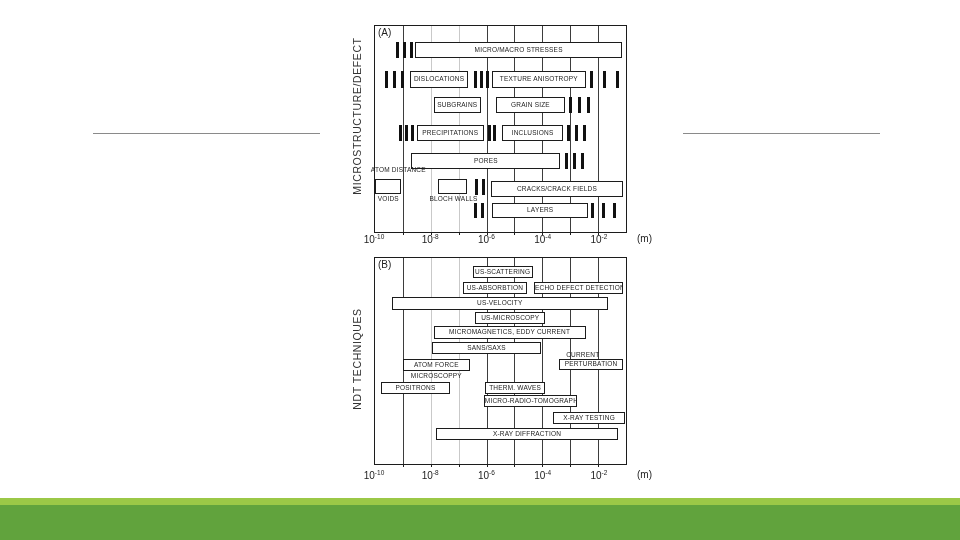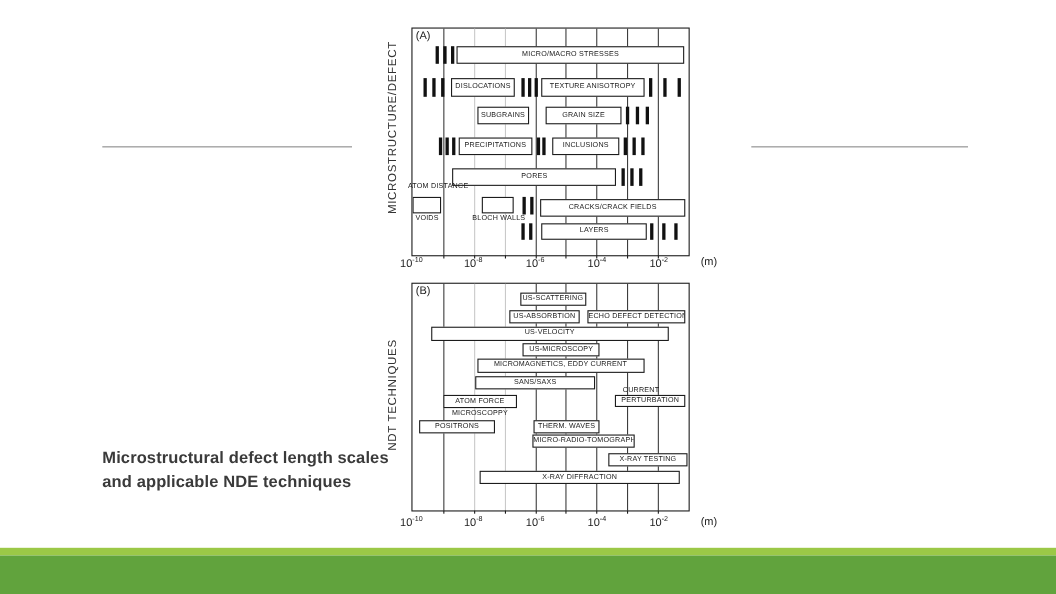--- a/index.html
+++ b/index.html
@@ -196,21 +196,17 @@
     </div>
   <div class="axis-row axis-row-b">
       <span class="axis-tick" style="left: 0%;">10<sup>-10</sup></span>
       <span class="axis-tick" style="left: 22.2222%;">10<sup>-8</sup></span>
       <span class="axis-tick" style="left: 44.4444%;">10<sup>-6</sup></span>
       <span class="axis-tick" style="left: 66.6667%;">10<sup>-4</sup></span>
       <span class="axis-tick" style="left: 88.8889%;">10<sup>-2</sup></span>
     </div>
   <div class="unit-label unit-label-b">(m)</div>
 
-  <div class="caption" style="color: rgb(58, 58, 58);">
-    <div>Microstructural defect length scales</div>
-    <div>and applicable NDE techniques</div>
-  </div>
 
   <div class="footer-light" style="background: rgb(155, 200, 71);"></div>
   <div class="footer-dark" style="background: rgb(97, 163, 61);"></div>
 
 </div>
 
 </body></html>

